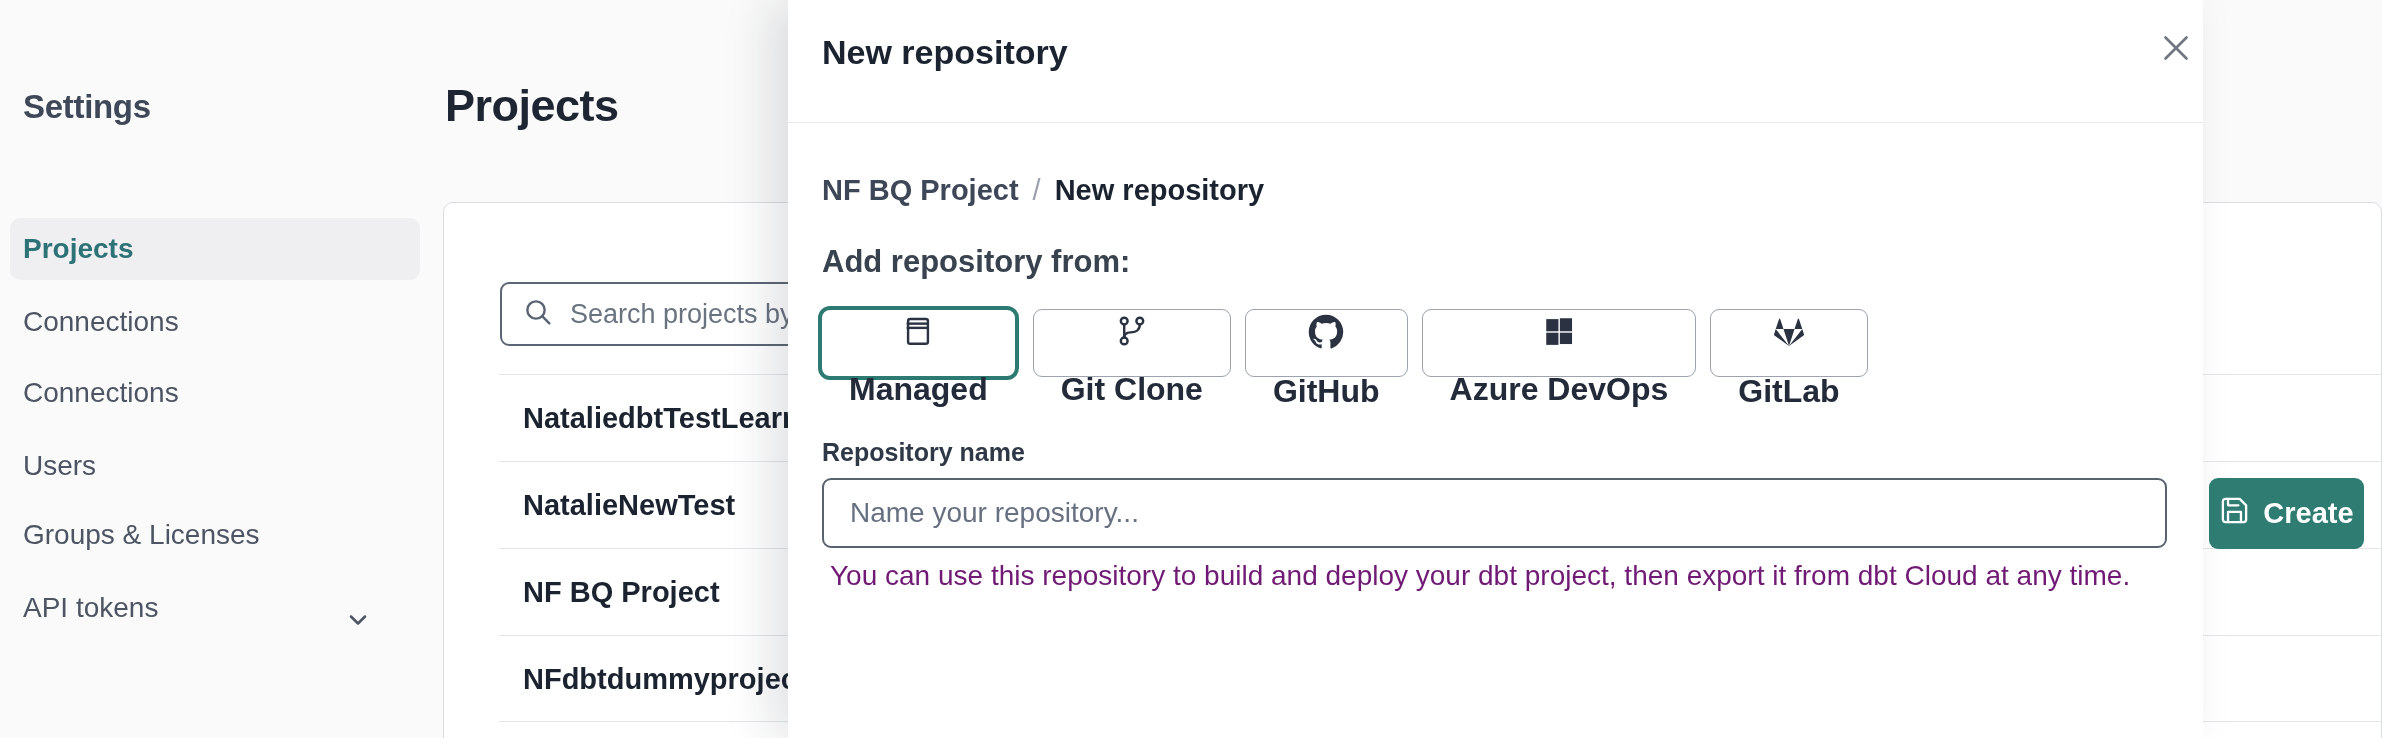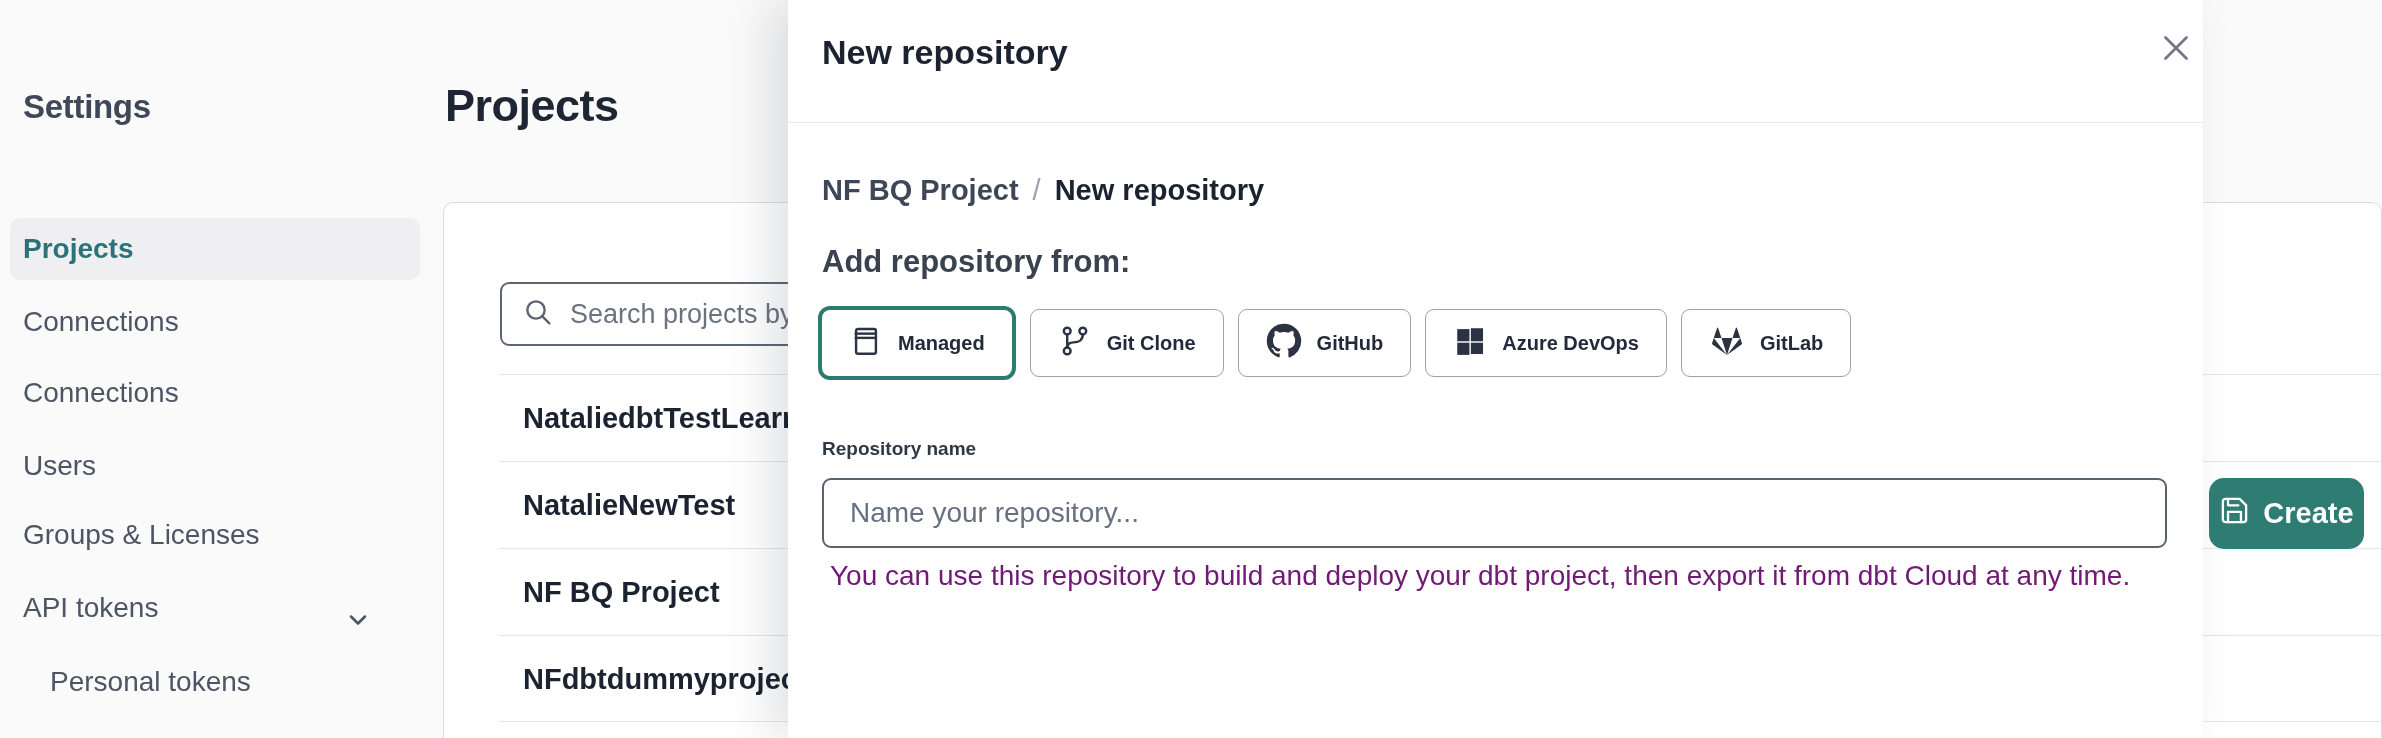--- a/index.html
+++ b/index.html
@@ -39,30 +39,30 @@
   .modal-title { position:absolute; left:34px; top:33px; font-size:34px; font-weight:bold; color:#1b2330; }
   .close-btn { position:absolute; top:27px; right:5px; width:44px; height:44px; background:none; border:none; cursor:pointer; }
   .breadcrumb { position:absolute; left:34px; top:174px; font-size:29px; display:flex; gap:14px; align-items:baseline; }
   .bc-parent { color:#3e4758; font-weight:bold; cursor:pointer; }
   .bc-sep { color:#9ba2ad; }
   .bc-current { color:#1b2330; font-weight:bold; }
   .section-heading { position:absolute; left:34px; top:244px; font-size:31px; font-weight:bold; color:#39424f; }
   .source-row { position:absolute; left:30px; top:306px; height:74px; display:flex; align-items:center; gap:14px; }
   .source-btn { display:flex; align-items:center; gap:15px; height:68px; padding:4px 27px; background:#fff;
                 border:1px solid #9ca3af; border-radius:9px; font-family:"Liberation Sans", sans-serif;
-                font-size:20px; font-weight:bold; color:#232b3a; cursor:pointer; white-space:nowrap; }
+                font-size:32px; font-weight:bold; color:#232b3a; cursor:pointer; white-space:nowrap;flex-direction:column; }
   .source-btn.selected { border:4px solid #2c7a72; border-radius:12px; height:74px; }
   .source-btn svg { flex:0 0 auto; }
-  .field-label { position:absolute; left:34px; top:438px; font-size:19px; font-weight:bold; color:#2f3846; }
+  .field-label { position:absolute; left:34px; top:438px; font-size:25px; font-weight:bold; color:#2f3846; }
   .repo-input { position:absolute; left:34px; top:478px; width:1345px; height:70px; border:2px solid #59626f;
                 border-radius:9px; padding:0 26px; font-size:28px; color:#1b2330;
                 font-family:"Liberation Sans", sans-serif; outline:none; }
   .repo-input::placeholder { color:#667080; opacity:1; }
   .create-btn { position:absolute; left:1421px; top:478px; width:155px; height:71px; background:#2f7c73;
-                border:none; border-radius:15px; color:#fff; font-size:29px; font-weight:bold;
+                border:none; border-radius:9px; color:#fff; font-size:29px; font-weight:bold;
                 font-family:"Liberation Sans", sans-serif; display:flex; align-items:center; justify-content:center;
                 gap:13px; cursor:pointer; }
   .helper-text { position:absolute; left:42px; top:560px; font-size:28px; color:#701a75; }
 </style>
 </head>
 <body>
 
 <div id="screen">
 
   <div class="sidebar">
@@ -83,23 +83,20 @@
     <div class="nav-item" style="top:504px">
       <span>Groups &amp; Licenses</span>
     </div>
     <div class="nav-item" style="top:577px">
       <span>API tokens</span>
       <span class="chevron">
         <svg width="28" height="28" viewBox="0 0 24 24" fill="none" stroke="#4d5564" stroke-width="2.2" stroke-linecap="round" stroke-linejoin="round">
             <polyline points="6 9 12 15 18 9"></polyline>
           </svg>
       </span>
-    </div>
-    <div class="nav-item indent" style="top:651px">
-      <span>Personal tokens</span>
     </div>
   </div>
 
   <div class="main-title">Projects</div>
 
   <div class="card">
     <div class="search-box">
       <span>
         <svg width="32" height="32" viewBox="0 0 24 24" fill="none" stroke="#5a6372" stroke-width="1.8" stroke-linecap="round">
             <circle cx="10.5" cy="10.5" r="6.5"></circle>

